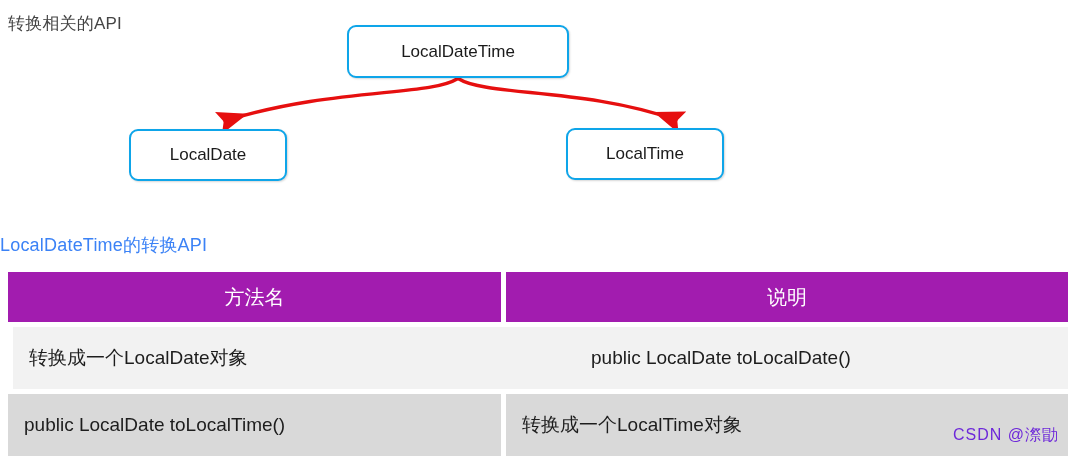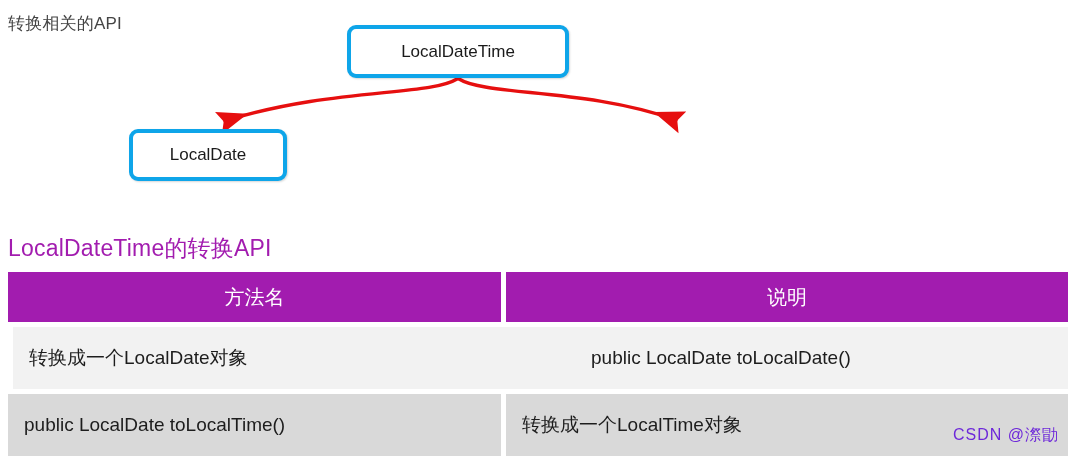--- a/index.html
+++ b/index.html
@@ -22,39 +22,39 @@
     white-space: nowrap;
     letter-spacing: 0.2px;
   }
   #title-convert-api {
     left: 8px;
     top: 12px;
     font-size: 17px;
     color: #444444;
   }
   #title-ldt-api {
-    left: 8px;
+    left: 0;
     top: 233px;
-    font-size: 23px;
-    color: #a21caf;
+    font-size: 18px;
+    color: #3b82f6;
   }
 
   
   #diagram {
     position: absolute;
     left: 0;
     top: 0;
     width: 1073px;
     height: 215px;
   }
   .node-box {
     position: absolute;
     box-sizing: border-box;
     background: #ffffff;
-    border: 4px solid #0ea5e9;
+    border: 2px solid #0ea5e9;
     border-radius: 9px;
     display: flex;
     align-items: center;
     justify-content: center;
     font-size: 17px;
     color: #1a1a1a;
     box-shadow: 1px 1px 2px rgba(0,0,0,0.16);
   }
   #node-localdatetime {
     left: 347px;
@@ -154,20 +154,23 @@
   </svg>
 
   <div class="node-box" id="node-localdatetime">
     <span>LocalDateTime</span>
   </div>
 
   <div class="node-box" id="node-localdate">
     <span>LocalDate</span>
   </div>
 
+  <div class="node-box" id="node-localtime">
+    <span>LocalTime</span>
+  </div>
 
 </div>
 
 <div class="section-title" id="title-ldt-api">LocalDateTime的转换API</div>
 
 <div id="api-table">
 
   <div class="t-row head">
     <div class="t-cell col-0">
       <span>方法名</span>

